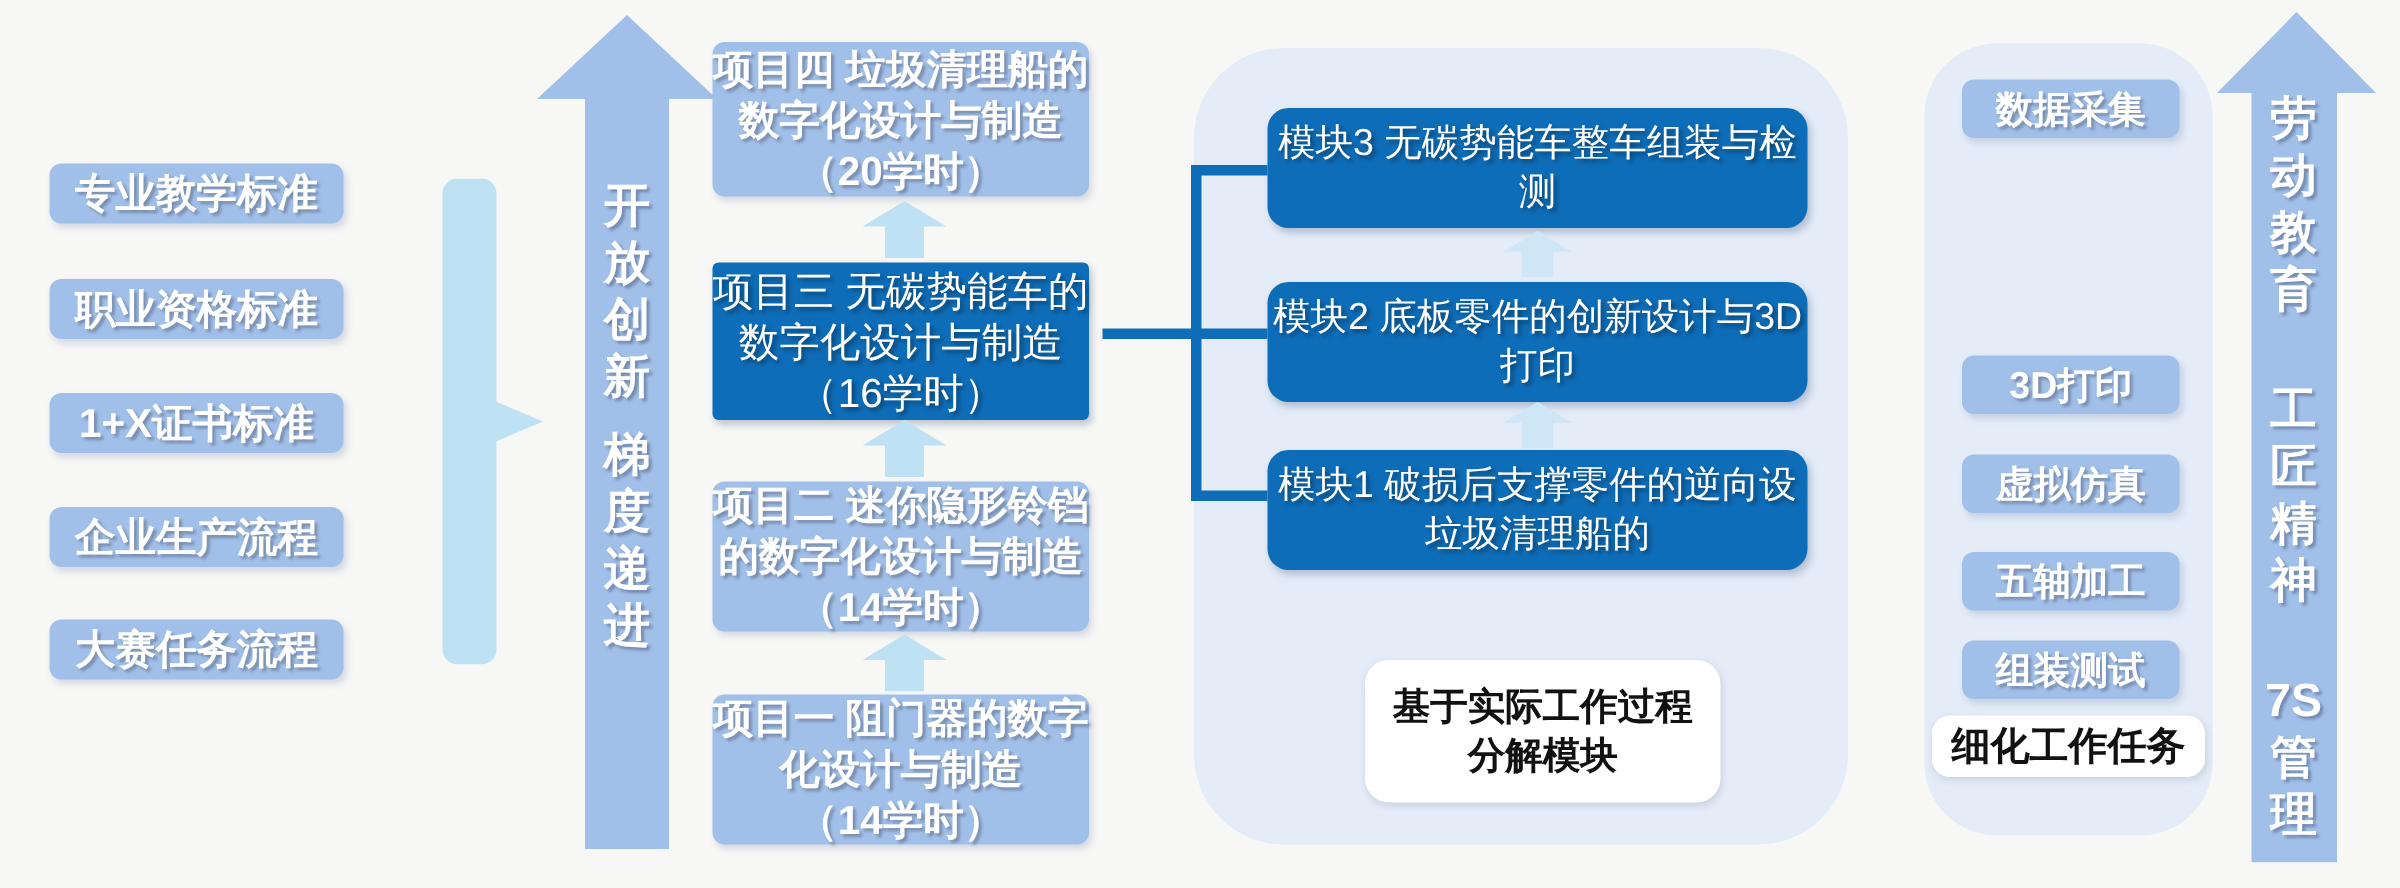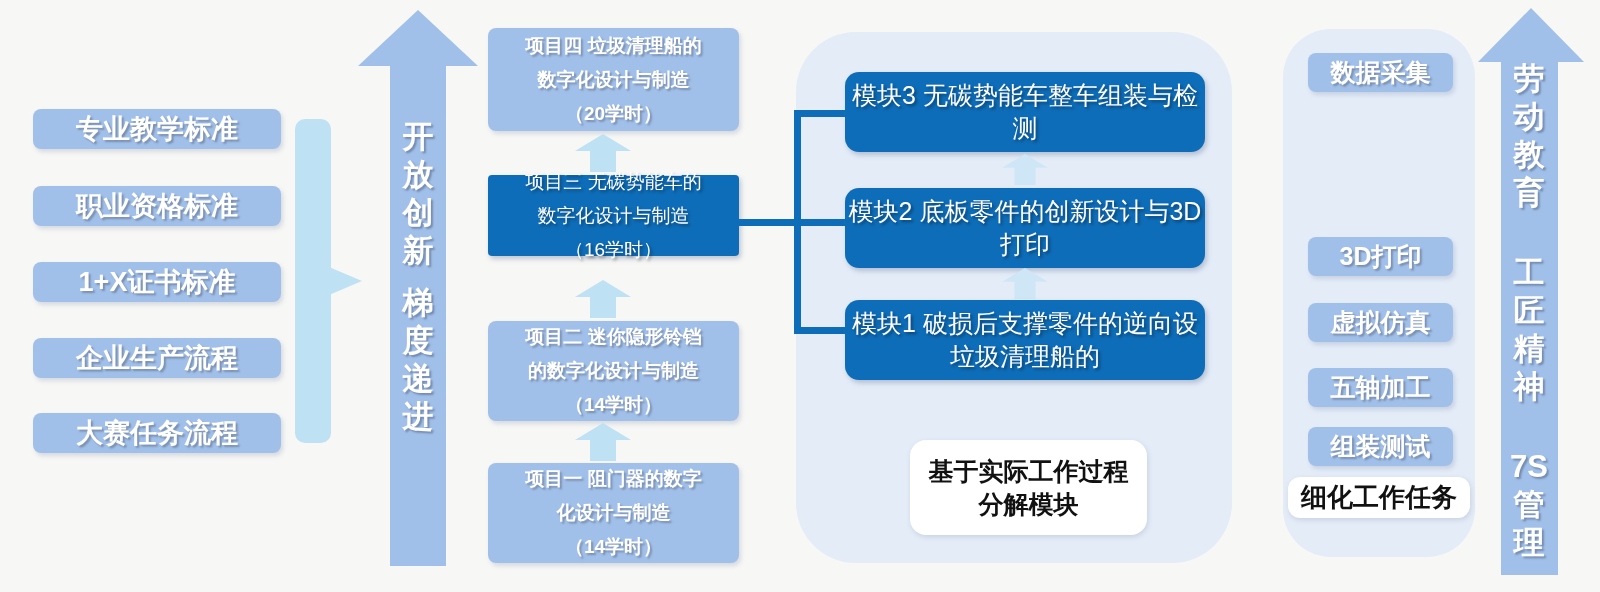--- a/index.html
+++ b/index.html
@@ -10,22 +10,22 @@
   }
   .abs{position:absolute;box-sizing:border-box;}
   
   .peri{
     background:#a1c0e9;border-radius:8px;
     display:flex;align-items:center;justify-content:center;text-align:center;
     color:#fff;font-weight:bold;
     text-shadow:2px 2px 2px rgba(90,100,125,.55);
     box-shadow:2px 3px 4px rgba(130,145,175,.28);
   }
-  .std{left:33px;width:248px;height:40px;font-size:27px;}
-  .proj{left:488px;width:251px;font-size:19px;line-height:34px;white-space:pre-line;}
+  .std{left:33px;width:196px;height:40px;font-size:27px;}
+  .proj{left:475px;width:251px;font-size:27px;line-height:34px;white-space:pre-line;}
   .dark{
     background:#0e6db8;border-radius:10px;
     color:#fff;font-weight:normal;text-align:center;
     display:flex;align-items:center;justify-content:center;
     text-shadow:2px 2px 3px rgba(0,0,0,.40);
     box-shadow:2px 3px 5px rgba(90,110,140,.35);
     white-space:pre-line;
   }
   .module{left:845px;width:360px;height:80px;font-size:25px;line-height:33px;border-radius:14px;}
   .panel{background:#e4ecf8;}
@@ -94,21 +94,21 @@
   </div>
 
   <div class="abs peri proj" style="top:28px;height:103px"><span>项目四 垃圾清理船的
 数字化设计与制造
 （20学时）</span></div>
   <div class="abs" style="left:575px;top:134px">
     <svg width="56" height="38" viewBox="0 0 56 38">
         <polygon points="28,0 56,17 41,17 41,38 15,38 15,17 0,17" fill="#bfe1f4"></polygon>
       </svg>
   </div>
-  <div class="abs dark proj" style="top:175px;height:81px;border-radius:4px"><span>项目三 无碳势能车的
+  <div class="abs dark proj" style="top:175px;height:105px;border-radius:4px"><span>项目三 无碳势能车的
 数字化设计与制造
 （16学时）</span></div>
   <div class="abs" style="left:575px;top:280px">
     <svg width="56" height="38" viewBox="0 0 56 38">
         <polygon points="28,0 56,17 41,17 41,38 15,38 15,17 0,17" fill="#bfe1f4"></polygon>
       </svg>
   </div>
   <div class="abs peri proj" style="top:321px;height:100px"><span>项目二 迷你隐形铃铛
 的数字化设计与制造
 （14学时）</span></div>

